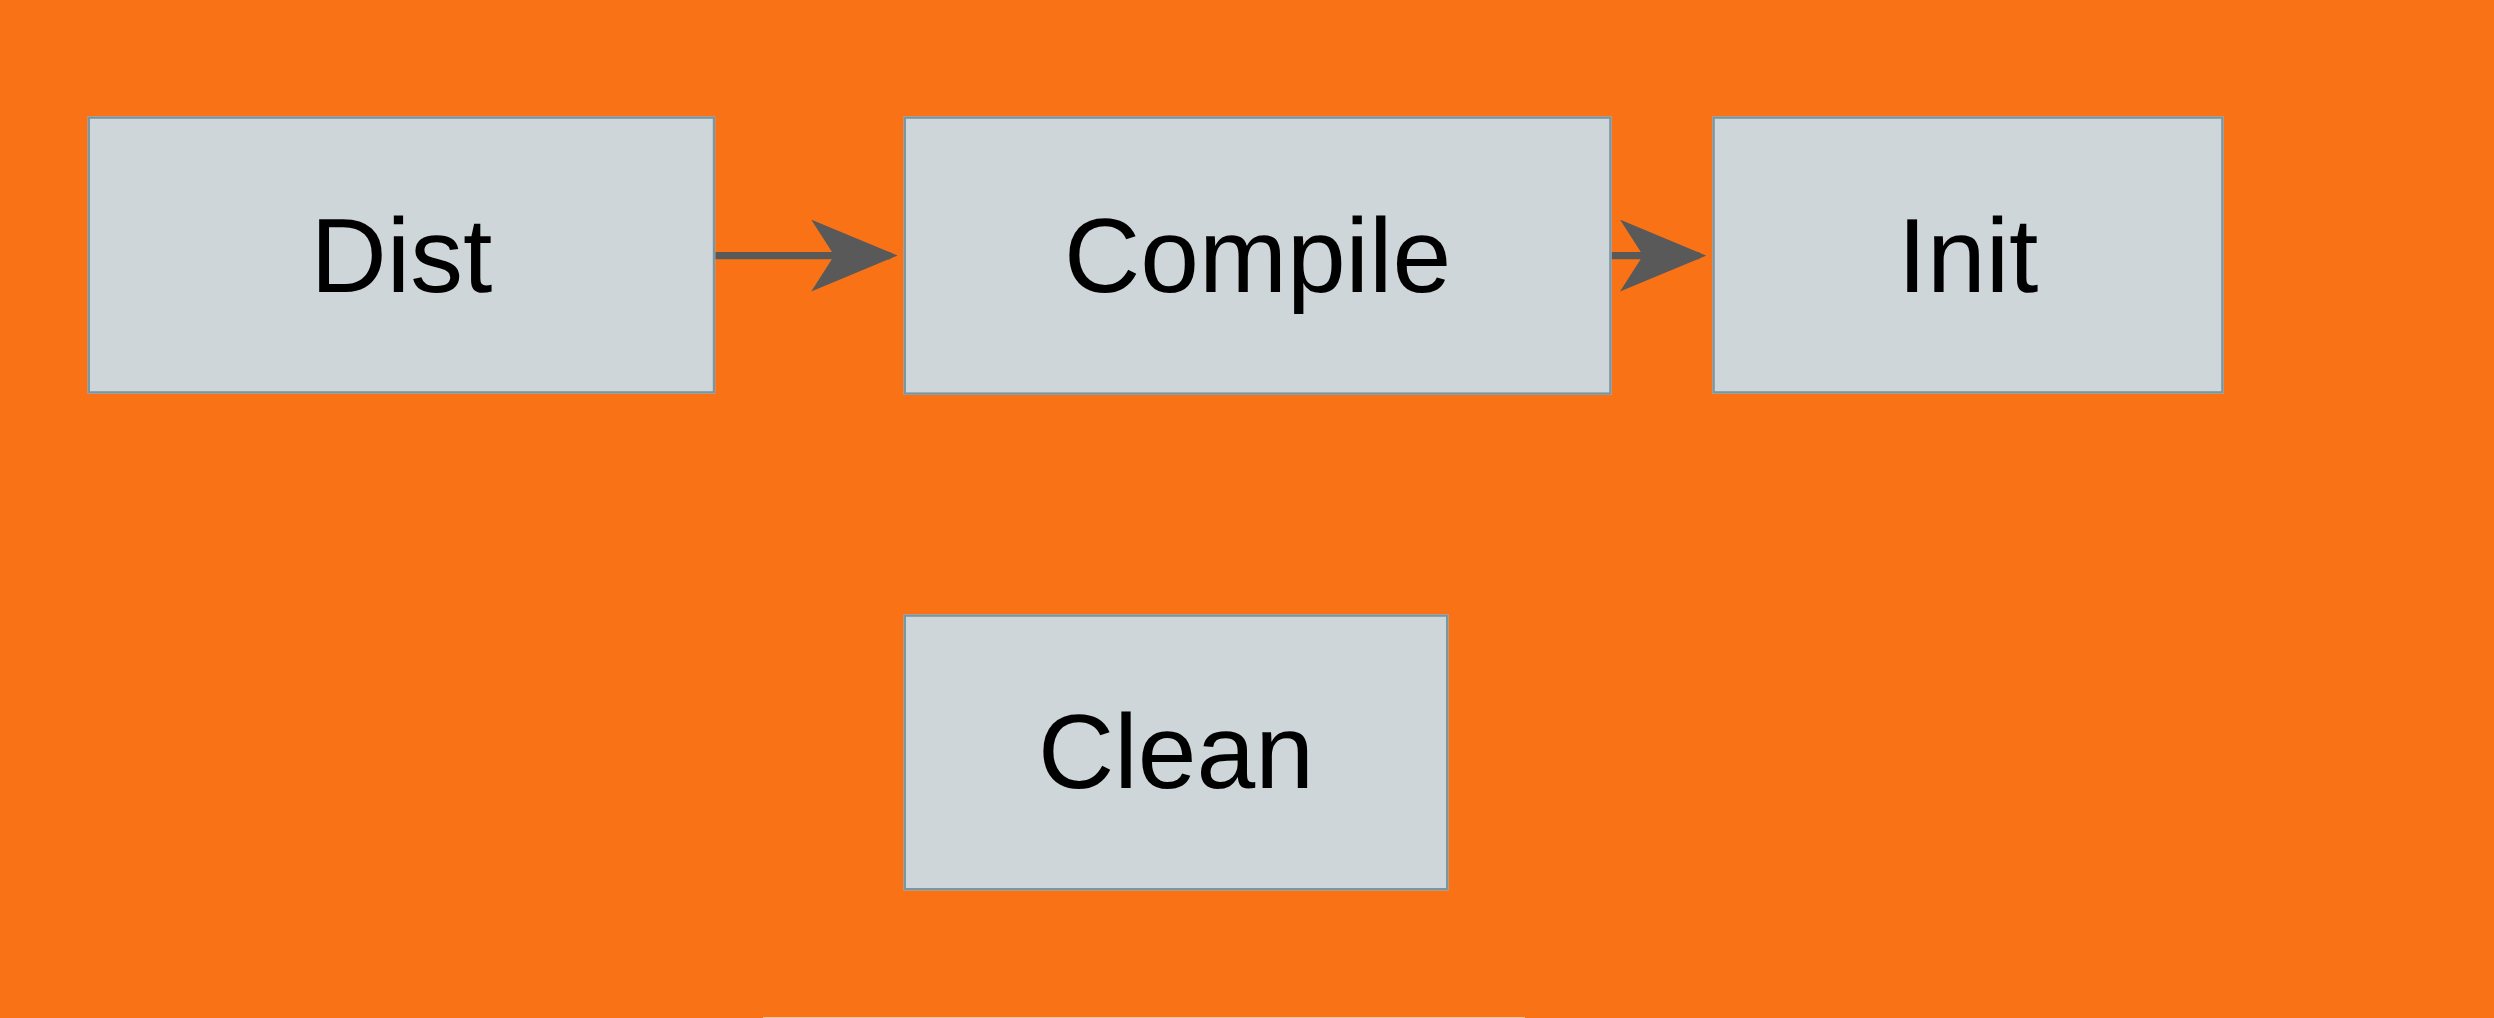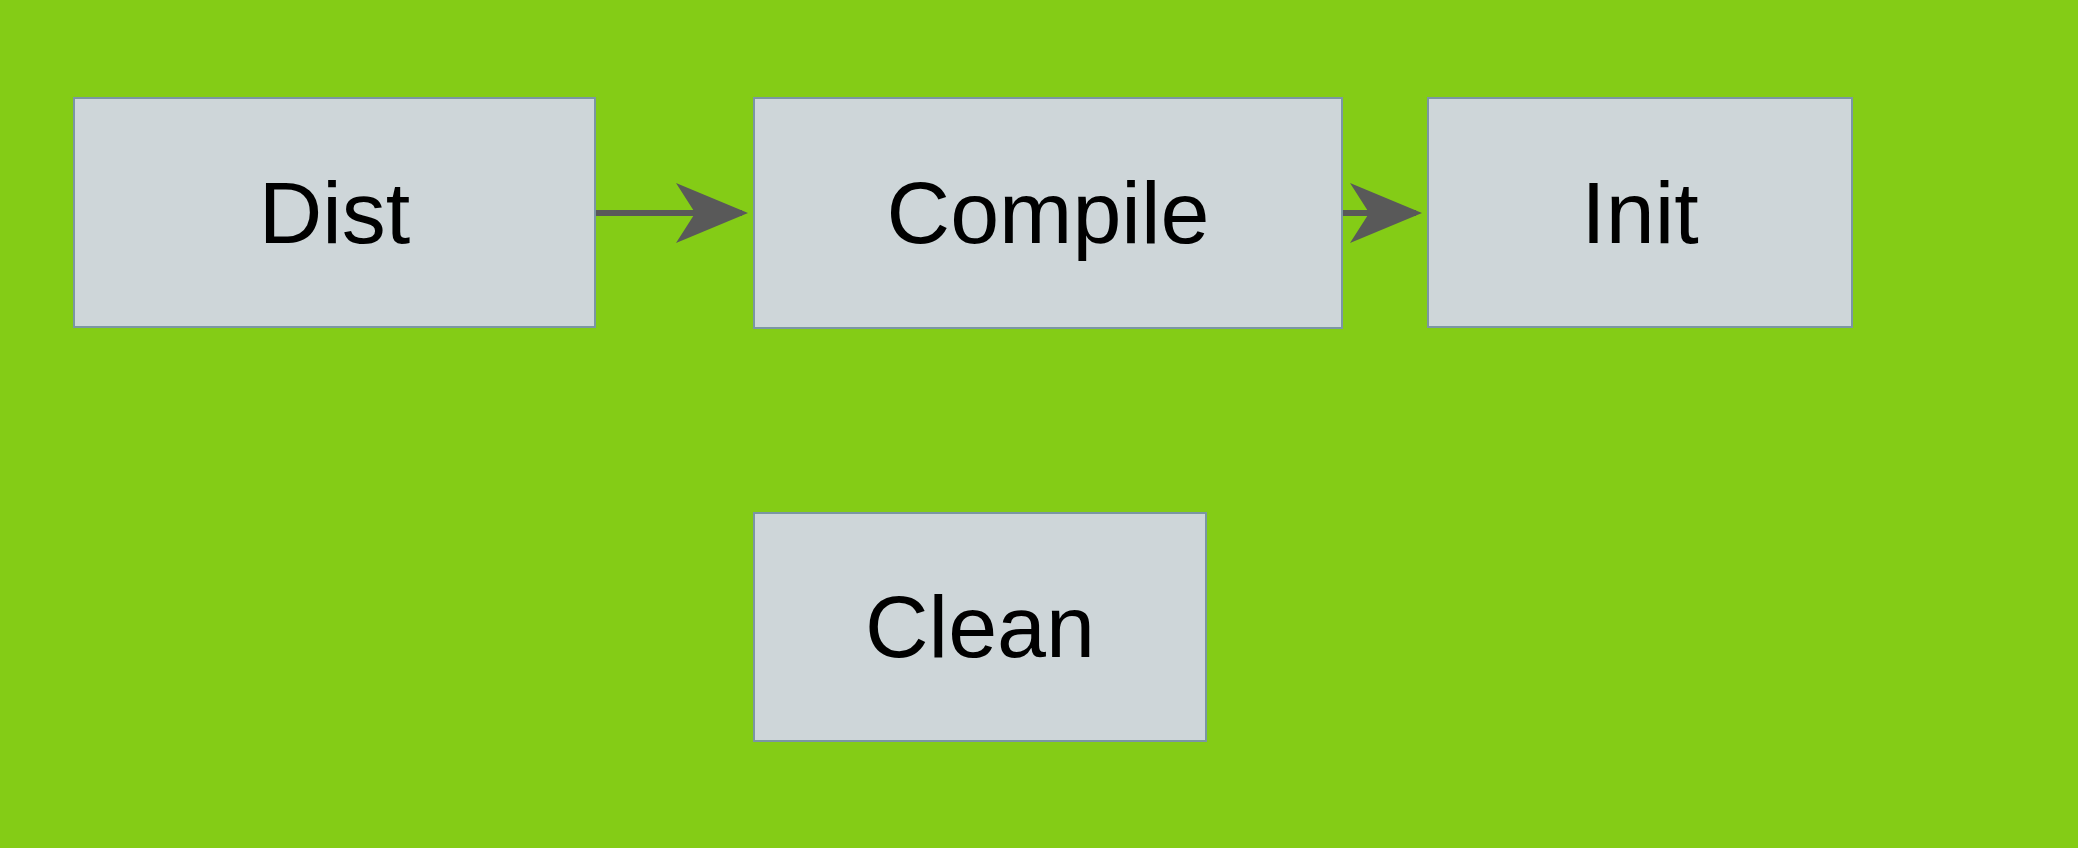--- a/index.html
+++ b/index.html
@@ -5,21 +5,21 @@
 <style>
   html, body {
     margin: 0;
     padding: 0;
     background: #ffffff;
   }
   #canvas {
     position: relative;
     width: 2078px;
     height: 848px;
-    background: #84cc16;
+    background: #f97316;
     overflow: hidden;
     font-family: "Liberation Sans", "DejaVu Sans", sans-serif;
   }
   .node {
     position: absolute;
     box-sizing: border-box;
     background: #ced6d9;
     border: 2px solid #7b96a3;
     display: flex;
     align-items: center;

